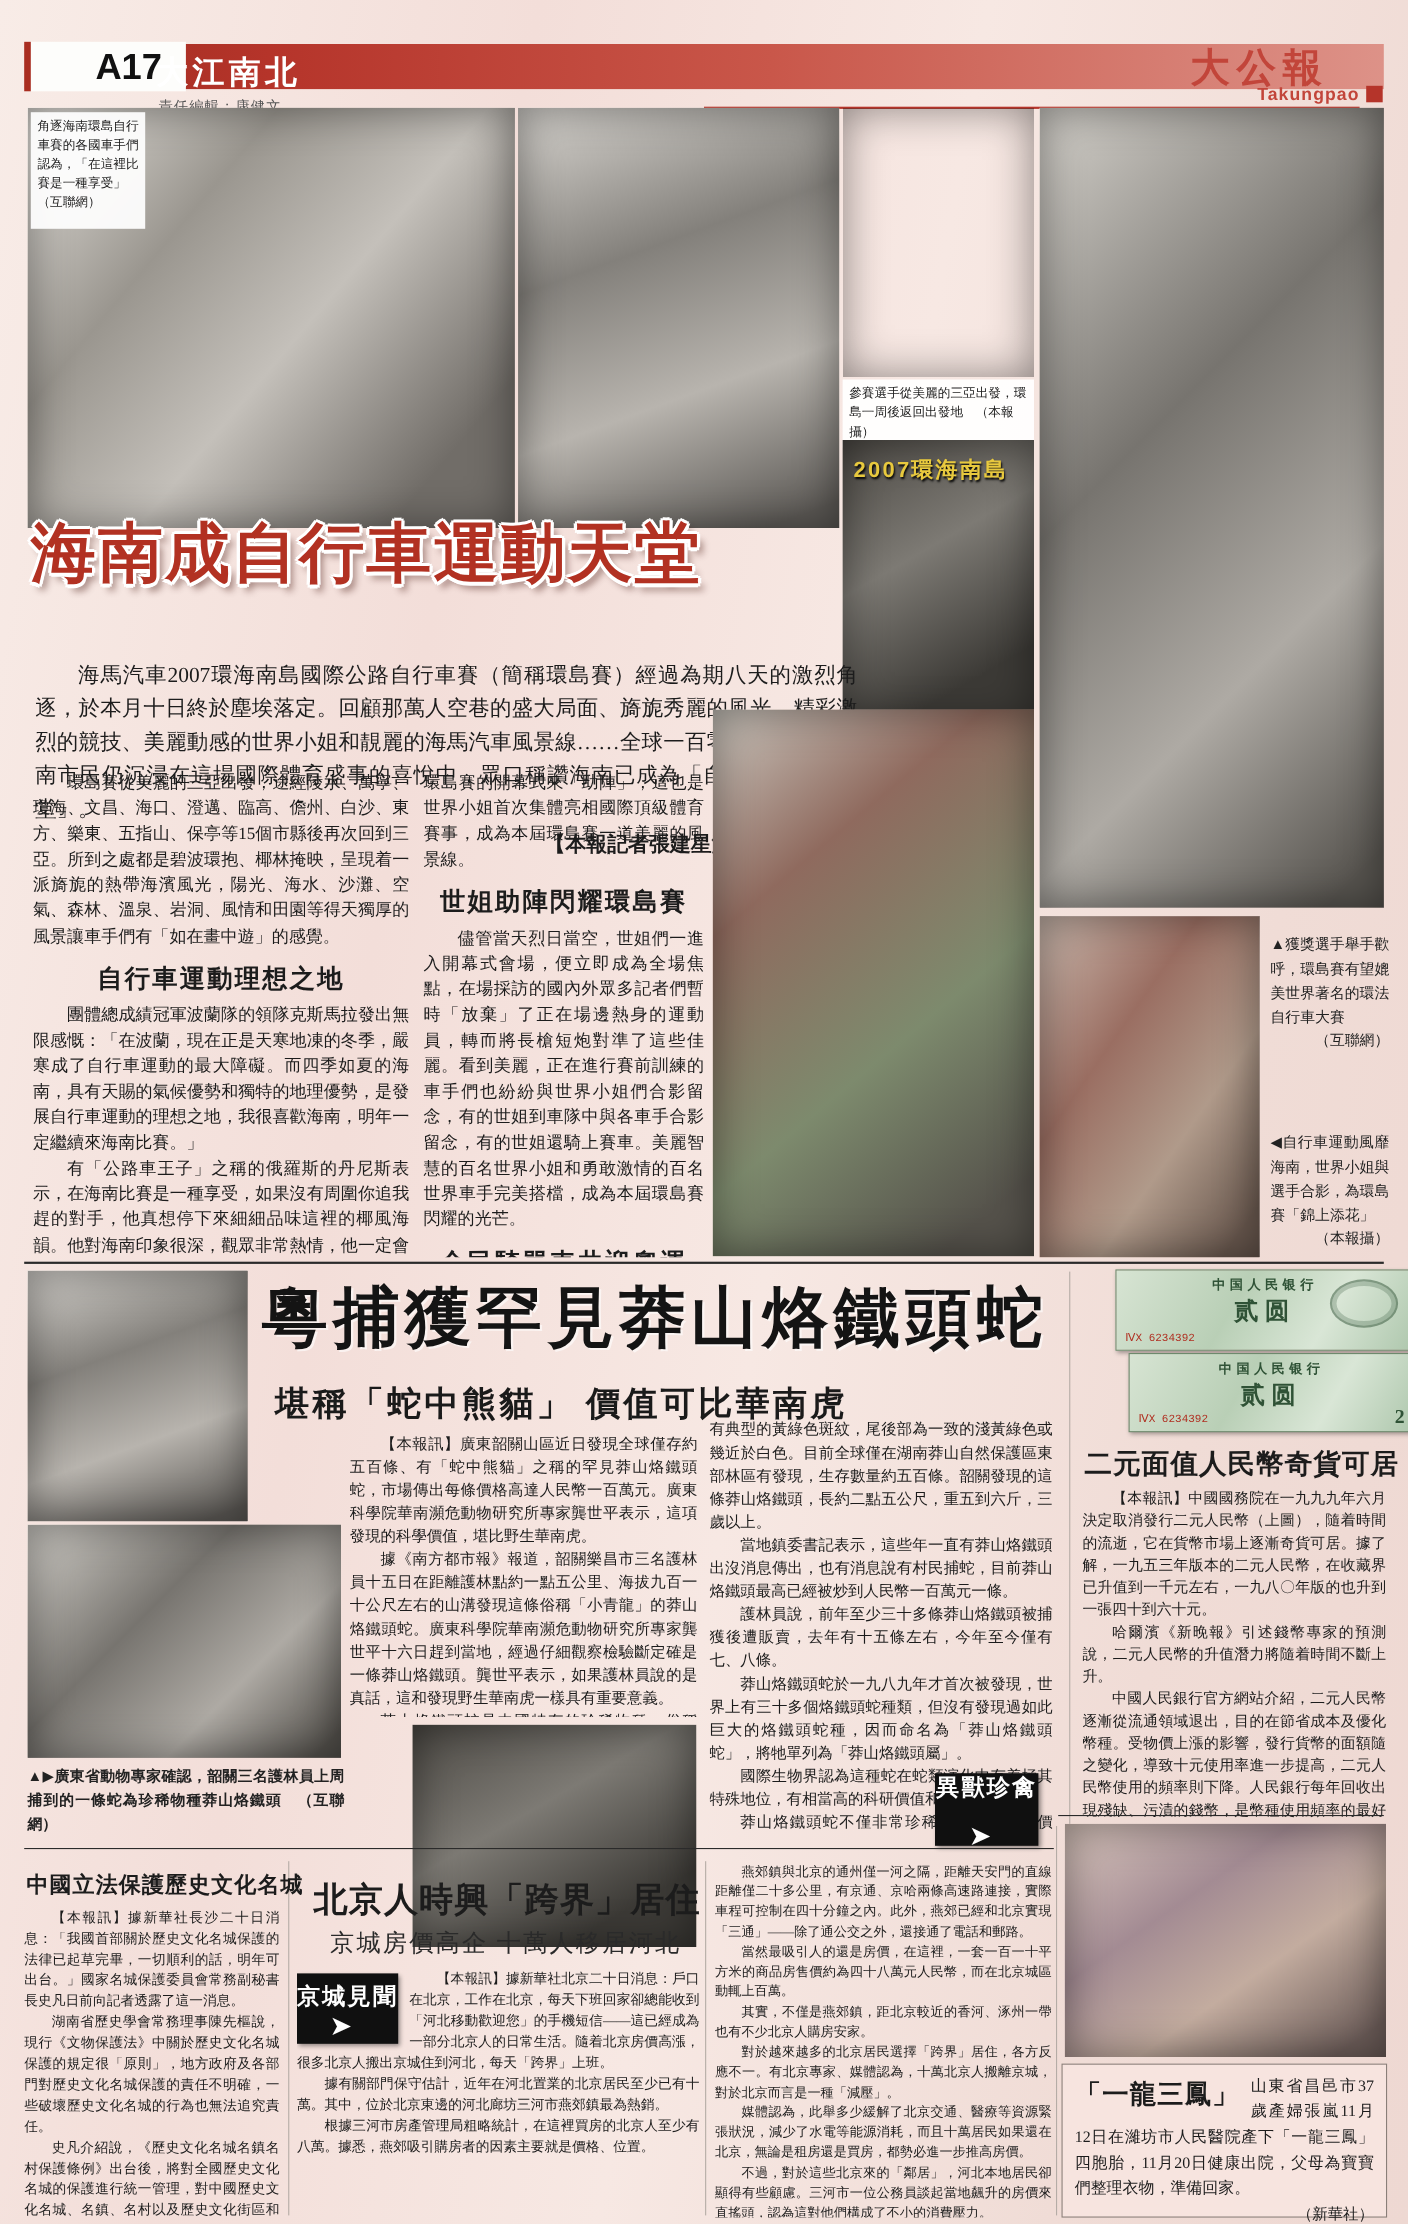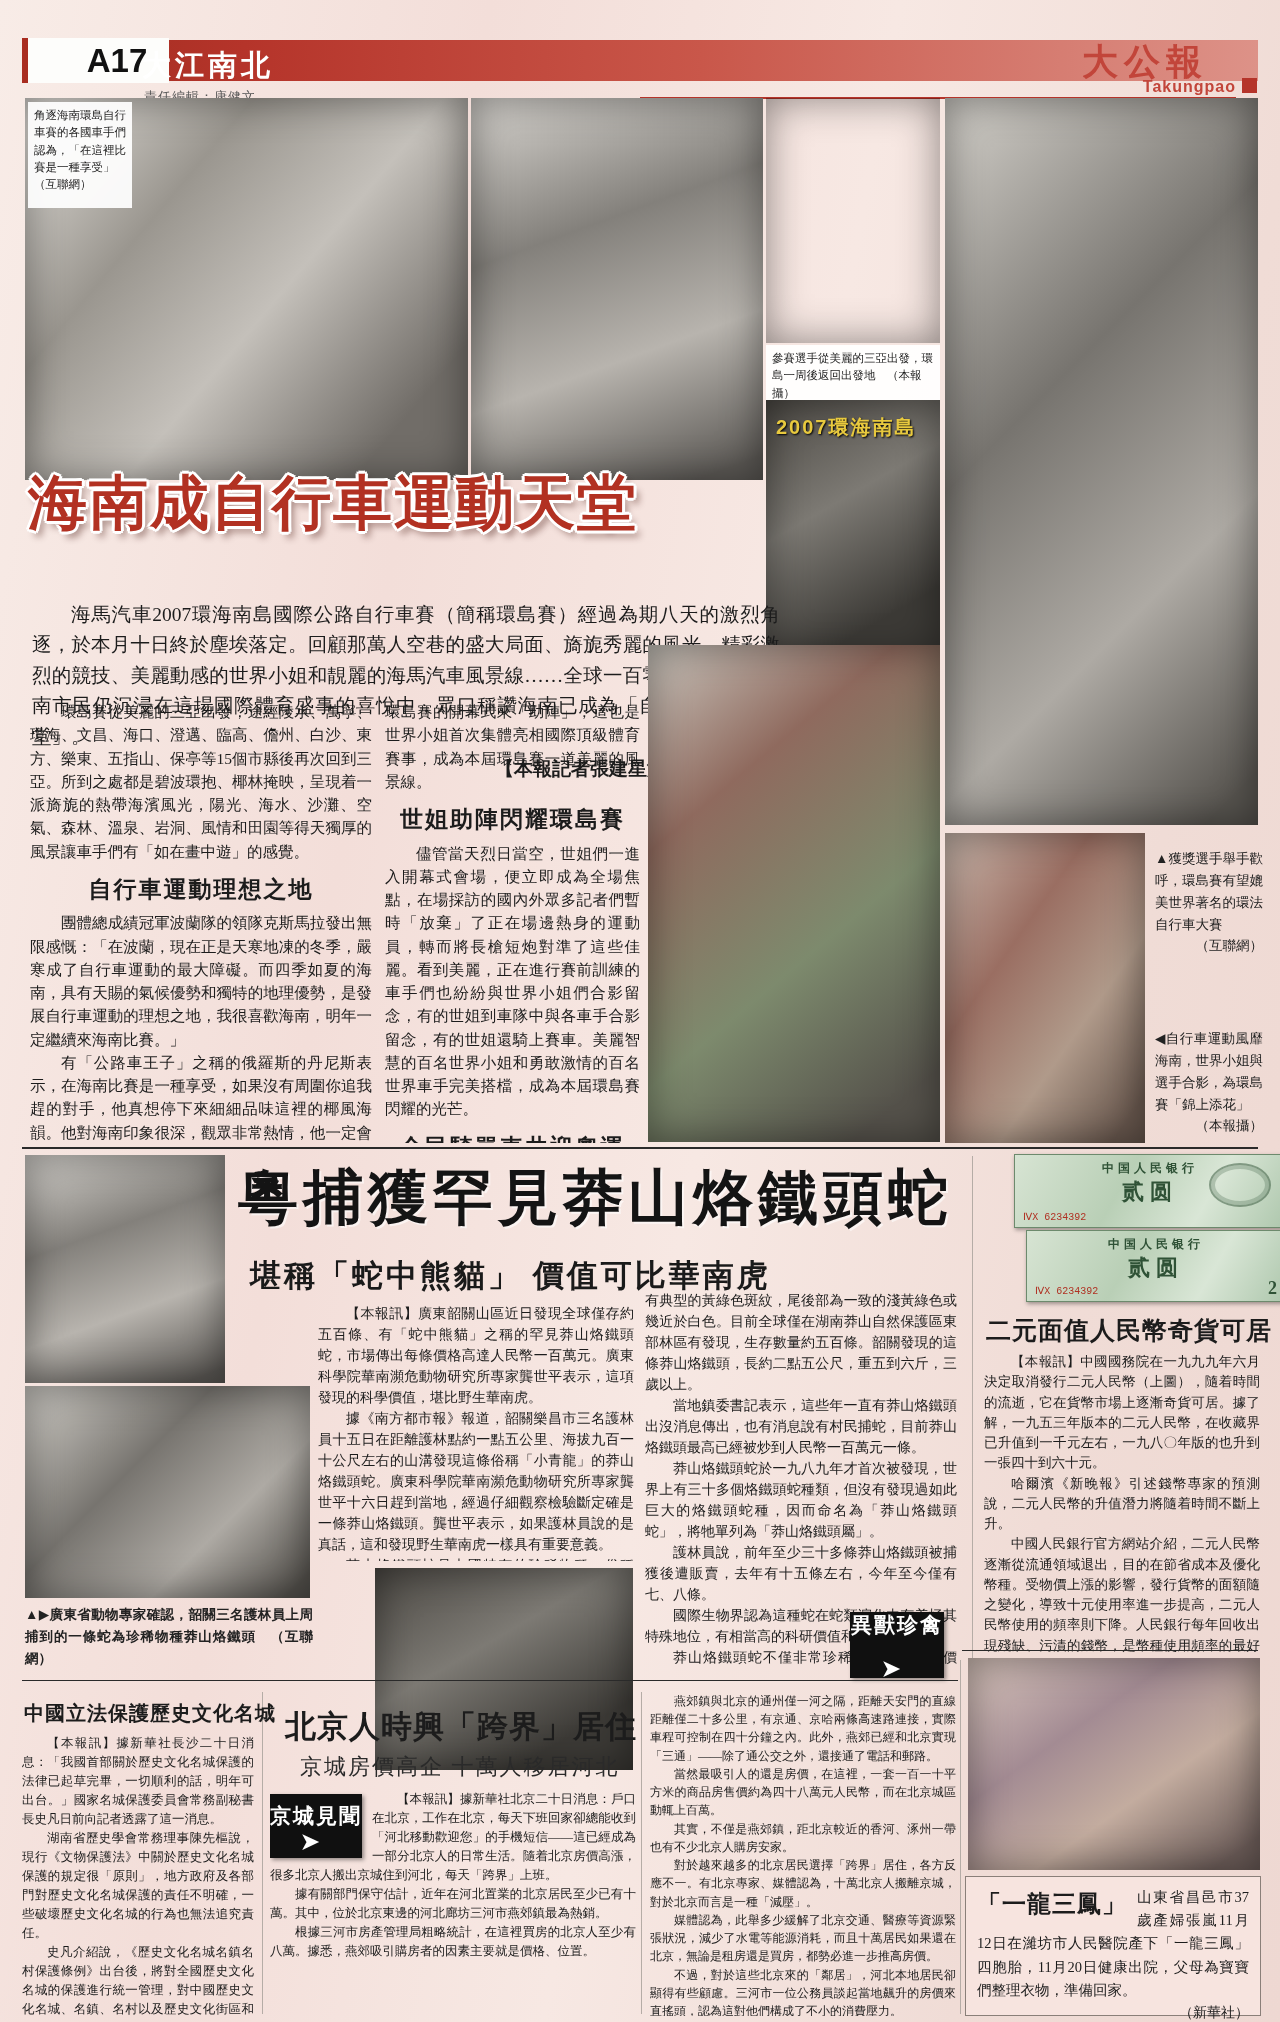--- a/index.html
+++ b/index.html
@@ -161,22 +161,22 @@
 
   <div class="abs smallbody" style="left:318px;top:1303px;width:316px;height:258px;">
     <p>【本報訊】廣東韶關山區近日發現全球僅存約五百條、有「蛇中熊貓」之稱的罕見莽山烙鐵頭蛇，市場傳出每條價格高達人民幣一百萬元。廣東科學院華南瀕危動物研究所專家龔世平表示，這項發現的科學價值，堪比野生華南虎。</p>
     <p>據《南方都市報》報道，韶關樂昌市三名護林員十五日在距離護林點約一點五公里、海拔九百一十公尺左右的山溝發現這條俗稱「小青龍」的莽山烙鐵頭蛇。廣東科學院華南瀕危動物研究所專家龔世平十六日趕到當地，經過仔細觀察檢驗斷定確是一條莽山烙鐵頭。龔世平表示，如果護林員說的是真話，這和發現野生華南虎一樣具有重要意義。</p>
     <p>莽山烙鐵頭蛇是中國特有的珍稀物種，俗稱「小青龍」，全長可達二公尺以上，是具有管牙的毒蛇，頭背黑褐色，</p>
   </div>
 
   <div class="abs smallbody" style="left:645px;top:1290px;width:312px;height:378px;">
     <p class="noindent">有典型的黃綠色斑紋，尾後部為一致的淺黃綠色或幾近於白色。目前全球僅在湖南莽山自然保護區東部林區有發現，生存數量約五百條。韶關發現的這條莽山烙鐵頭，長約二點五公尺，重五到六斤，三歲以上。</p>
     <p>當地鎮委書記表示，這些年一直有莽山烙鐵頭出沒消息傳出，也有消息說有村民捕蛇，目前莽山烙鐵頭最高已經被炒到人民幣一百萬元一條。</p>
+    <p>護林員說，前年至少三十多條莽山烙鐵頭被捕獲後遭販賣，去年有十五條左右，今年至今僅有七、八條。</p>
     <p>莽山烙鐵頭蛇於一九八九年才首次被發現，世界上有三十多個烙鐵頭蛇種類，但沒有發現過如此巨大的烙鐵頭蛇種，因而命名為「莽山烙鐵頭蛇」，將牠單列為「莽山烙鐵頭屬」。</p>
-    <p>護林員說，前年至少三十多條莽山烙鐵頭被捕獲後遭販賣，去年有十五條左右，今年至今僅有七、八條。</p>
     <p>國際生物界認為這種蛇在蛇類演化中有着極其特殊地位，有相當高的科研價值和生態價值。</p>
     <p>莽山烙鐵頭蛇不僅非常珍稀，還極具觀賞價值，全身色澤鮮艷、花紋獨特，被生物學家稱為「蛇中熊貓」。這種蛇僅在湖南莽山自然保護區出現，成為了眾人不解之謎，也讓牠成為了「中國最具特色和最有價值的蛇類」。</p>
 
   </div>
 
   <div class="abs photo ph-d" style="left:375px;top:1568px;width:258px;height:202px;"></div>
 
   <div class="abs badge" style="left:850px;top:1612px;width:94px;height:66px;gap:20px;">
     <span class="bl">異獸珍禽</span>
     <span class="ar">➤</span>

